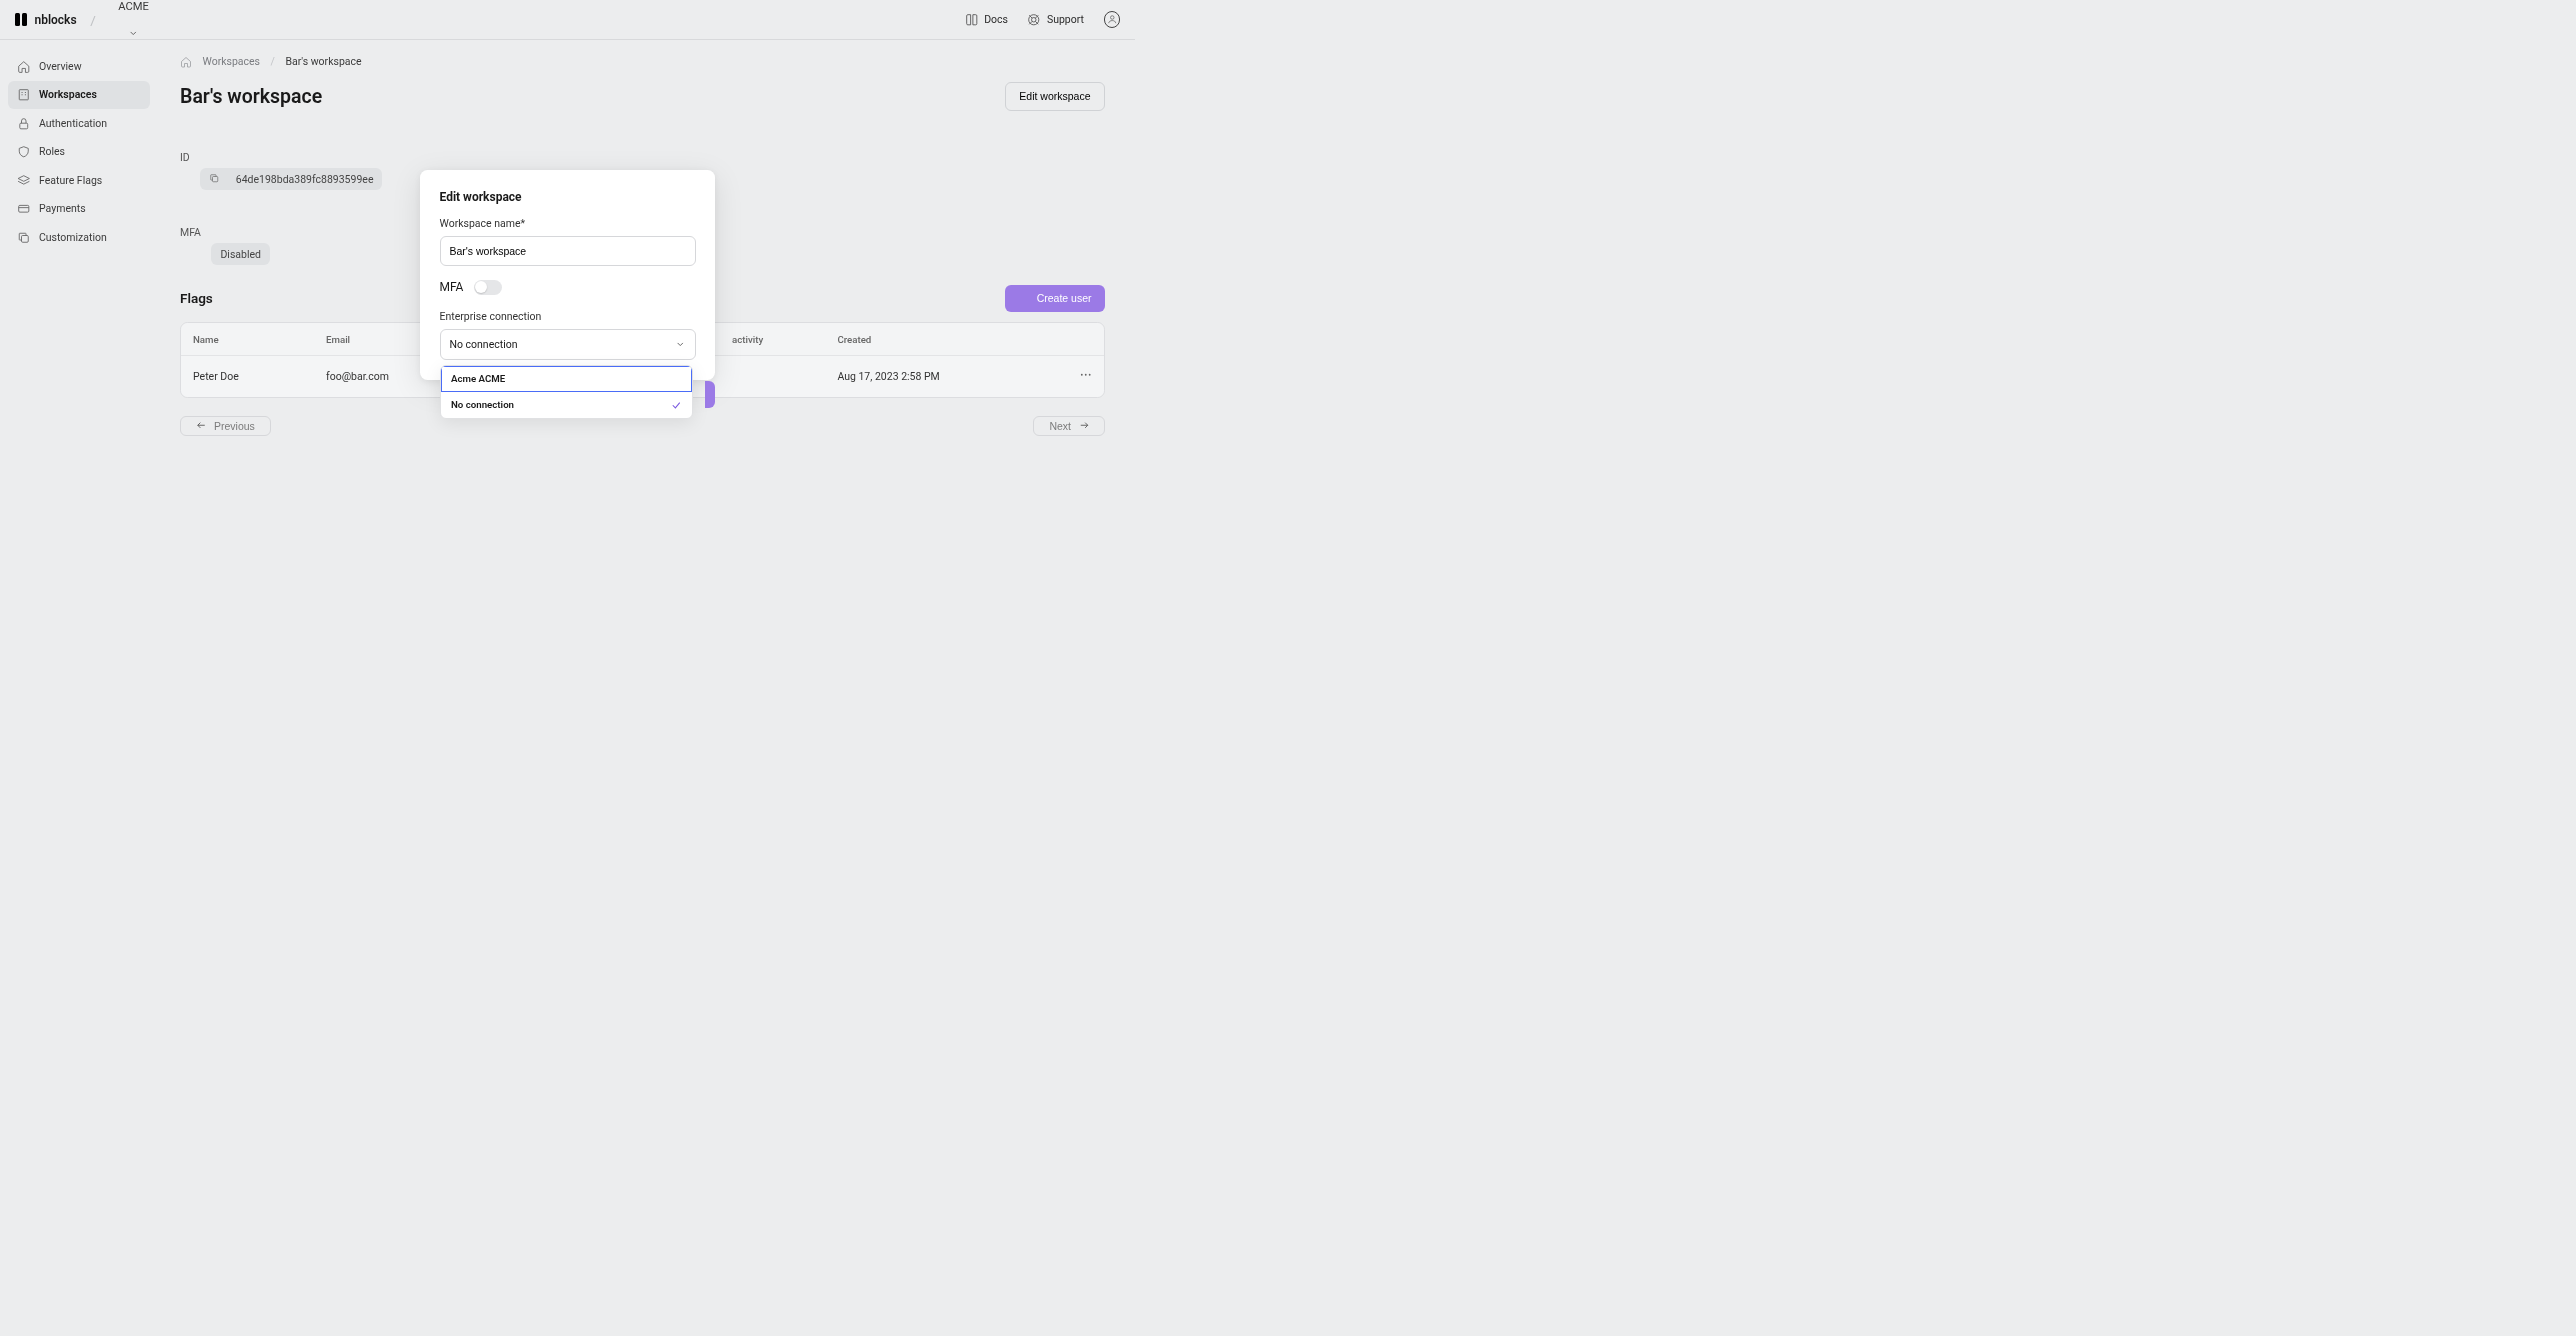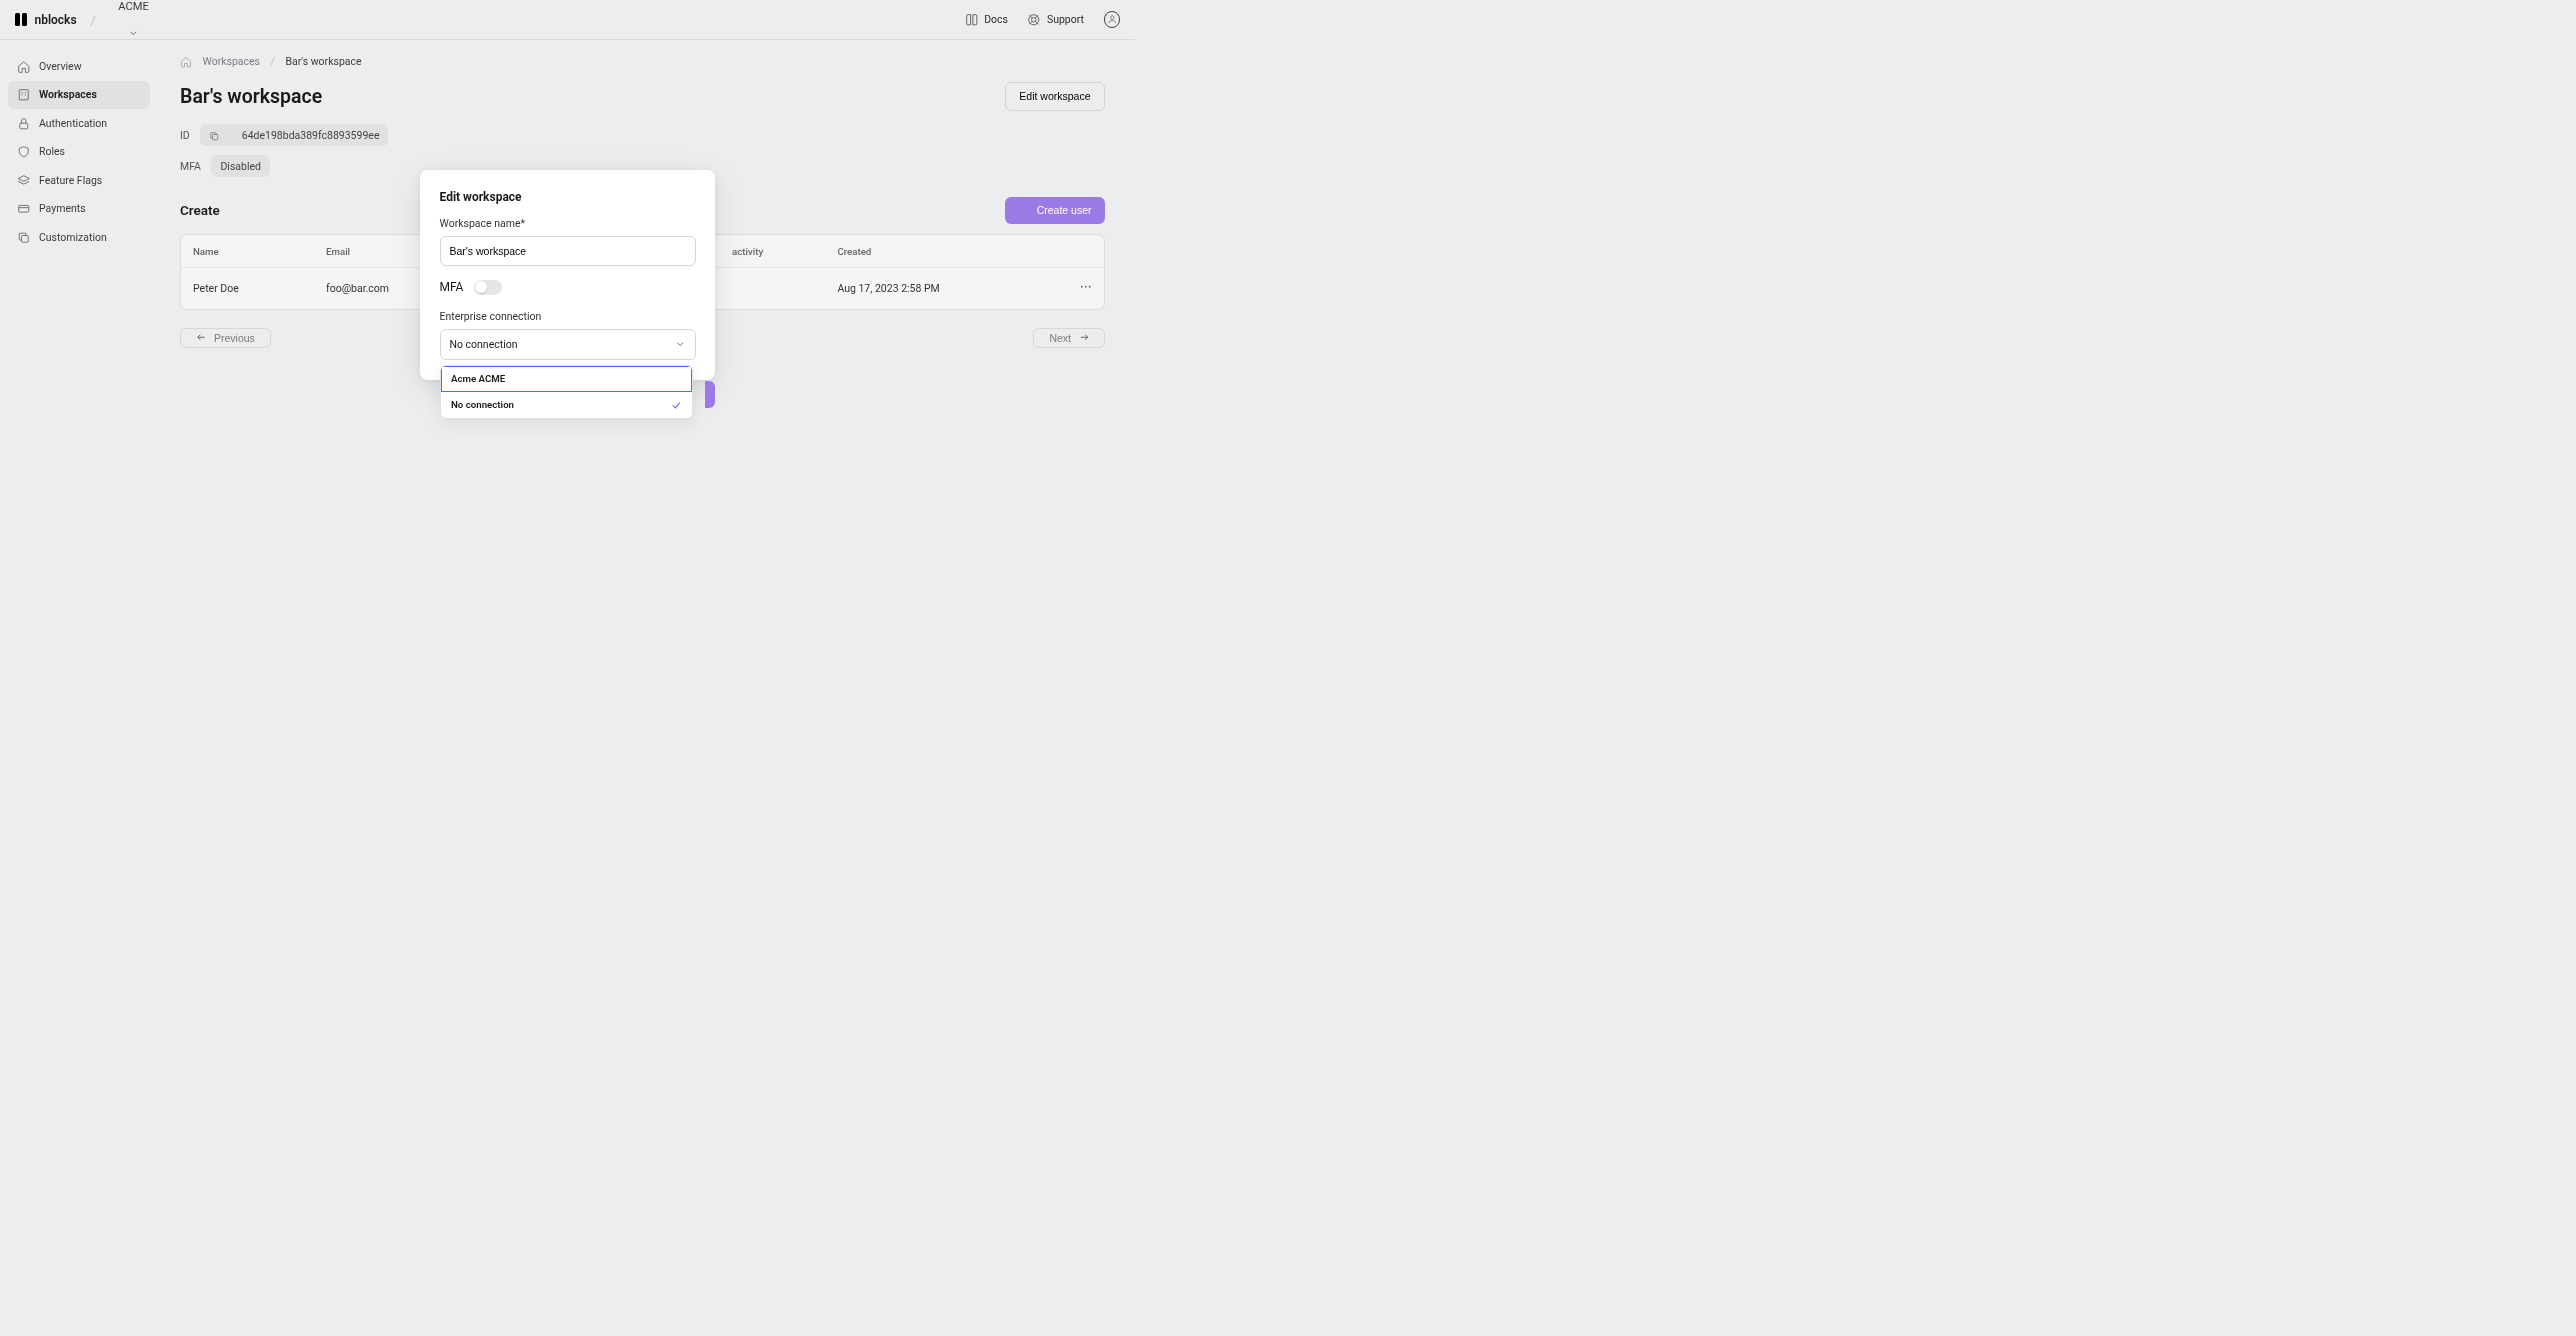--- a/index.html
+++ b/index.html
@@ -47,21 +47,21 @@
     
     .main { position:absolute; top:40px; left:180px; right:30px; padding-top:15px; }
     .crumbs { display:flex; align-items:center; gap:10.5px; color:#7a7c80; font-size:10.5px; }
     .crumbs a { color:#7a7c80; text-decoration:none; cursor:pointer; }
     .crumbs .sep { color:#c4c6c9; }
     .page-head { display:flex; align-items:center; justify-content:space-between; margin-top:13.5px; }
     .page-title { font-size:19.5px; font-weight:600; }
     .btn { padding:7.5px 13.5px; border-radius:6px; font-size:10.5px; cursor:pointer; border:0.7px solid #d0d2d5; background:#ecedee; }
     .btn-primary { background:#9b7ae6; color:#fff; border:none;padding-left:32px; }
     .meta-row { display:flex; align-items:center; gap:10.5px; margin-top:13.5px; font-size:10.5px; color:#555; }
-    .meta-chip { background:#dfe1e3; padding:4.5px 9px; border-radius:6px; display:flex; align-items:flex-end; gap:22px; color:#444; }
+    .meta-chip { background:#dfe1e3; padding:4.5px 9px; border-radius:6px; display:flex; align-items:flex-start; gap:16px; color:#444;margin-top:44px; }
     .section-head { display:flex; align-items:center; justify-content:space-between; margin-top:19.5px; }
     .section-title { font-size:13.5px; font-weight:600; }
 
     table { width:100%; border-collapse:separate; border-spacing:0; margin-top:10.5px; border:0.7px solid #dcdde0; border-radius:7.5px; overflow:hidden; }
     th { text-align:left; padding:10.5px 12px; font-size:9.7px; color:#666; font-weight:500; background:#f3f4f5; border-bottom:0.7px solid #e3e4e6; }
     td { padding:12px; font-size:10.5px; color:#333; background:#f4f5f6; }
     .row-actions { text-align:right; color:#666; cursor:pointer; letter-spacing:1.5px; }
 
     .pager { display:flex; justify-content:space-between; margin-top:18px; }
     .pgbtn { display:flex; align-items:center; gap:7.5px; padding:3px 15px; border:0.7px solid #d6d7da; border-radius:6px; color:#7b7b7b; font-size:10.5px; cursor:pointer; background:transparent; }
@@ -223,21 +223,21 @@
     </span>
   </div>
   <div class="meta-row" style="margin-top:9px">
     <span>MFA</span>
     <span class="meta-chip">
       <span>Disabled</span>
     </span>
   </div>
 
   <div class="section-head">
-    <div class="section-title">Create</div>
+    <div class="section-title">Flags</div>
     <button class="btn btn-primary">Create user</button>
   </div>
 
   <table>
     <thead>
       <tr>
         <th>Name</th>
         <th>Email</th>
         <th style="width:240px"></th>
         <th>activity</th>

